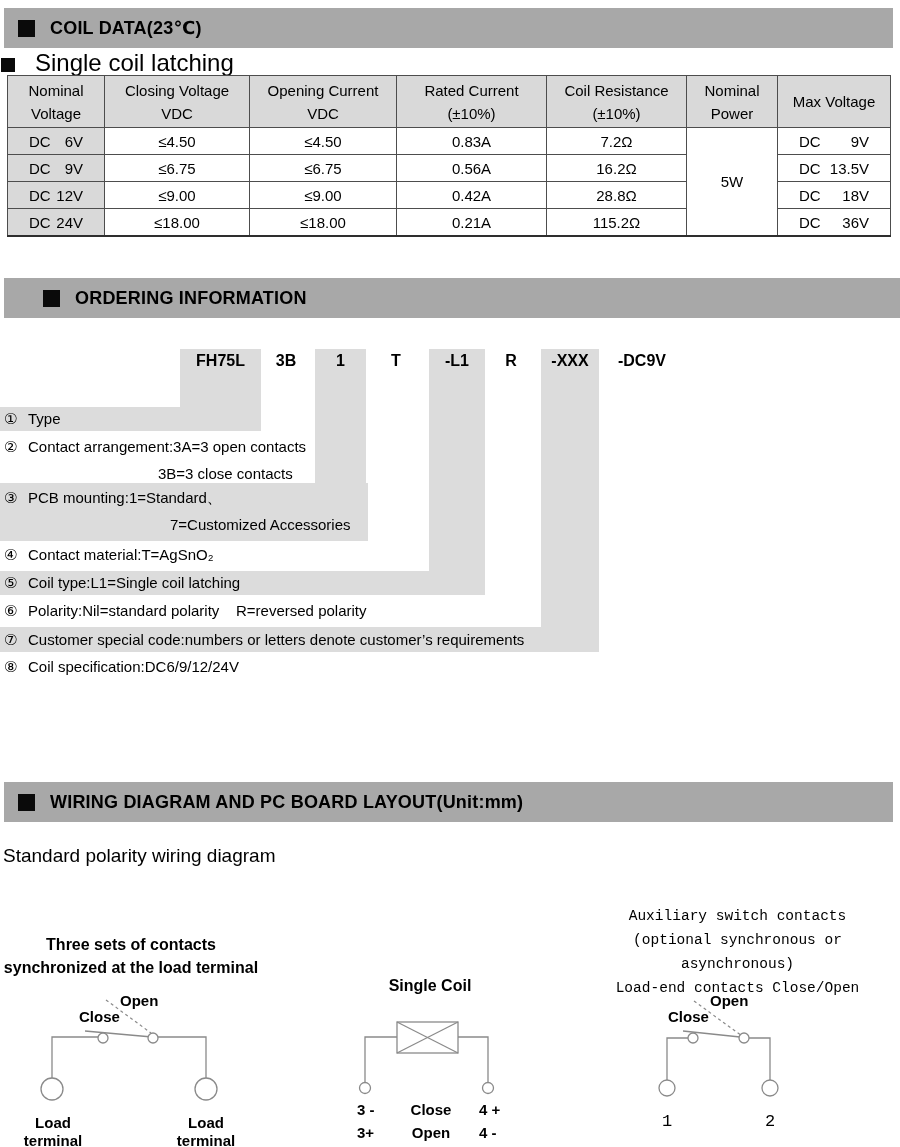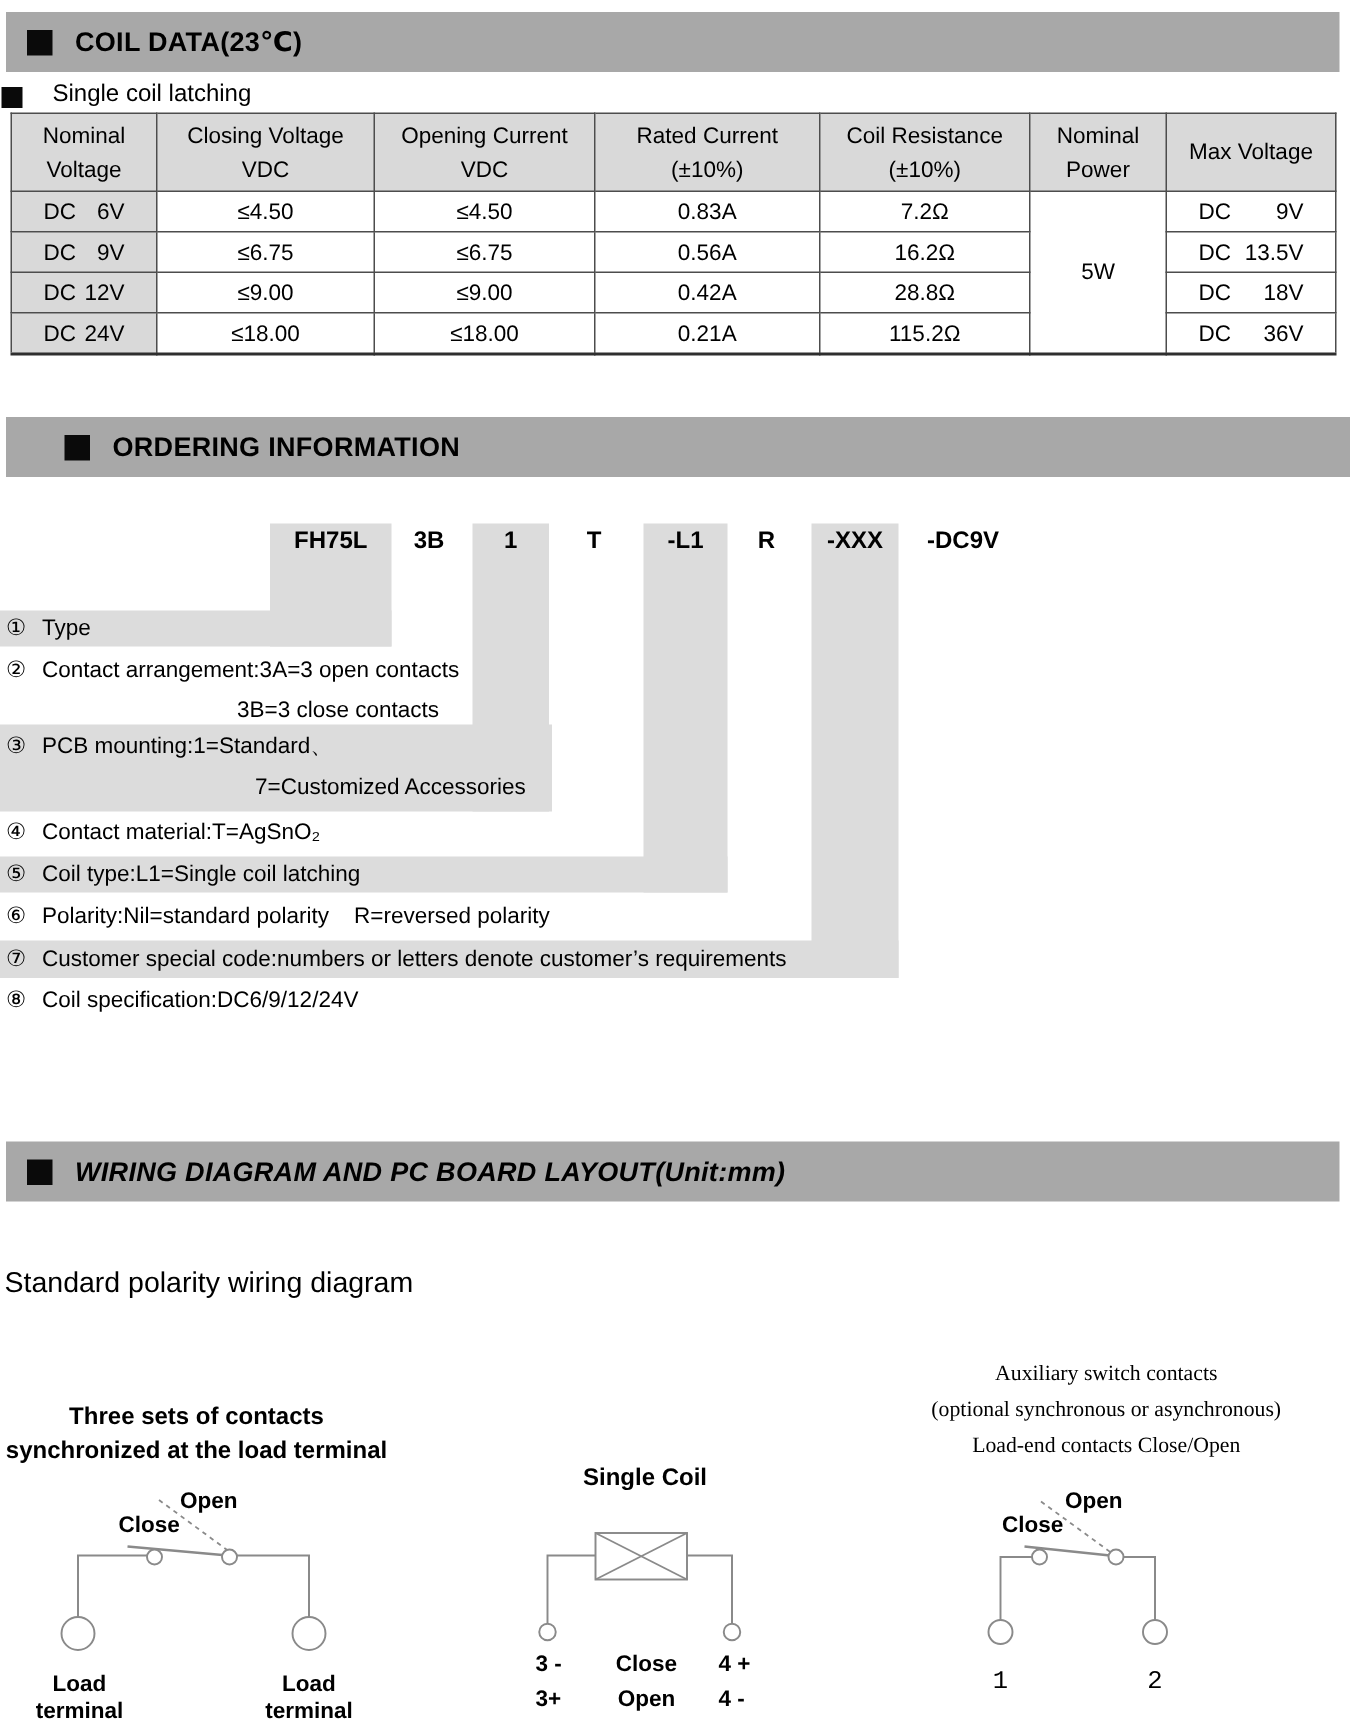--- a/index.html
+++ b/index.html
@@ -7,21 +7,21 @@
         font-family:"Liberation Sans","DejaVu Sans",sans-serif;color:#000;}
 
   
   .bar{position:absolute;left:4px;width:889px;height:40px;background:#a8a8a8;
        display:flex;align-items:center;}
   .bar .sq{width:17px;height:17px;background:#0a0a0a;margin-left:14px;flex:none;}
   .bar .bar-title{font-size:18px;font-weight:bold;margin-left:15px;letter-spacing:.2px;}
 
   
   .sub-sq{position:absolute;width:14px;height:14px;background:#0a0a0a;}
-  .sub-title{position:absolute;font-size:16px;line-height:22px;}
+  .sub-title{position:absolute;font-size:24px;line-height:22px;}
 
   
   table.coil{position:absolute;left:7px;top:75px;width:883px;border-collapse:collapse;
              table-layout:fixed;font-size:15px;}
   table.coil th,table.coil td{border:1px solid #4d4d4d;text-align:center;vertical-align:middle;
              padding:0;font-weight:normal;}
   table.coil{border:1px solid #4d4d4d;border-bottom:2px solid #2e2e2e;}
   table.coil th{height:51px;background:#d9d9d9;}
   table.coil td{height:26px;background:#fff;}
   table.coil td.gray{background:#d9d9d9;}
@@ -34,21 +34,21 @@
   .code-label{position:absolute;height:24px;line-height:24px;font-size:16px;font-weight:bold;
               text-align:center;}
   .oi-line{position:absolute;height:24px;line-height:24px;font-size:15px;white-space:pre;}
   .oi-num{display:inline-block;width:24px;}
 
   
   .wtitle{position:absolute;text-align:center;font-size:16px;font-weight:600;line-height:23px;}
   .wlabel{position:absolute;font-size:15px;font-weight:600;line-height:18px;}
   .wlabel.ctr{text-align:center;}
   .rtitle{position:absolute;text-align:center;font-size:14.5px;line-height:24px;
-          font-family:Liberation Serif, serif;}
+          font-family:Liberation Mono, monospace;}
   .pin{position:absolute;font-family:"Liberation Mono","DejaVu Sans Mono",monospace;
        font-size:17px;text-align:center;width:44px;}
   svg{position:absolute;overflow:visible;}
 </style>
 </head>
 <body>
 
 <div class="page">
 
   <div class="bar" style="top:8px;">
@@ -214,21 +214,21 @@
   <div class="oi-line" style="left:4px;top:435px;"><span class="oi-num">②</span><span class="oi-text">Contact arrangement:3A=3 open contacts</span></div>
   <div class="oi-line" style="left:158px;top:462px;text-align:center;"><span class="oi-text">3B=3 close contacts</span></div>
   <div class="oi-line" style="left:4px;top:486px;"><span class="oi-num">③</span><span class="oi-text">PCB mounting:1=Standard、</span></div>
   <div class="oi-line" style="left:170px;top:513px;"><span class="oi-text">7=Customized Accessories</span></div>
   <div class="oi-line" style="left:4px;top:543px;"><span class="oi-num">④</span><span class="oi-text">Contact material:T=AgSnO₂</span></div>
   <div class="oi-line" style="left:4px;top:571px;"><span class="oi-num">⑤</span><span class="oi-text">Coil type:L1=Single coil latching</span></div>
   <div class="oi-line" style="left:4px;top:599px;"><span class="oi-num">⑥</span><span class="oi-text">Polarity:Nil=standard polarity    R=reversed polarity</span></div>
   <div class="oi-line" style="left:4px;top:628px;"><span class="oi-num">⑦</span><span class="oi-text">Customer special code:numbers or letters denote customer’s requirements</span></div>
   <div class="oi-line" style="left:4px;top:655px;"><span class="oi-num">⑧</span><span class="oi-text">Coil specification:DC6/9/12/24V</span></div>
 
-  <div class="bar" style="top:761px;font-style:italic;">
+  <div class="bar" style="top:782px;">
     <div class="sq"></div>
     <div class="bar-title">WIRING DIAGRAM AND PC BOARD LAYOUT(Unit:mm)</div>
   </div>
   <div class="sub-title" style="left:3px;top:845px;font-size:19px;">Standard polarity wiring diagram</div>
 
   <div class="wtitle" style="left:0;top:933px;width:262px;">
     <div>Three sets of contacts</div>
     <div>synchronized at the load terminal</div>
   </div>
   <svg style="left:30px;top:990px;" width="230" height="115" viewBox="0 0 230 115">

